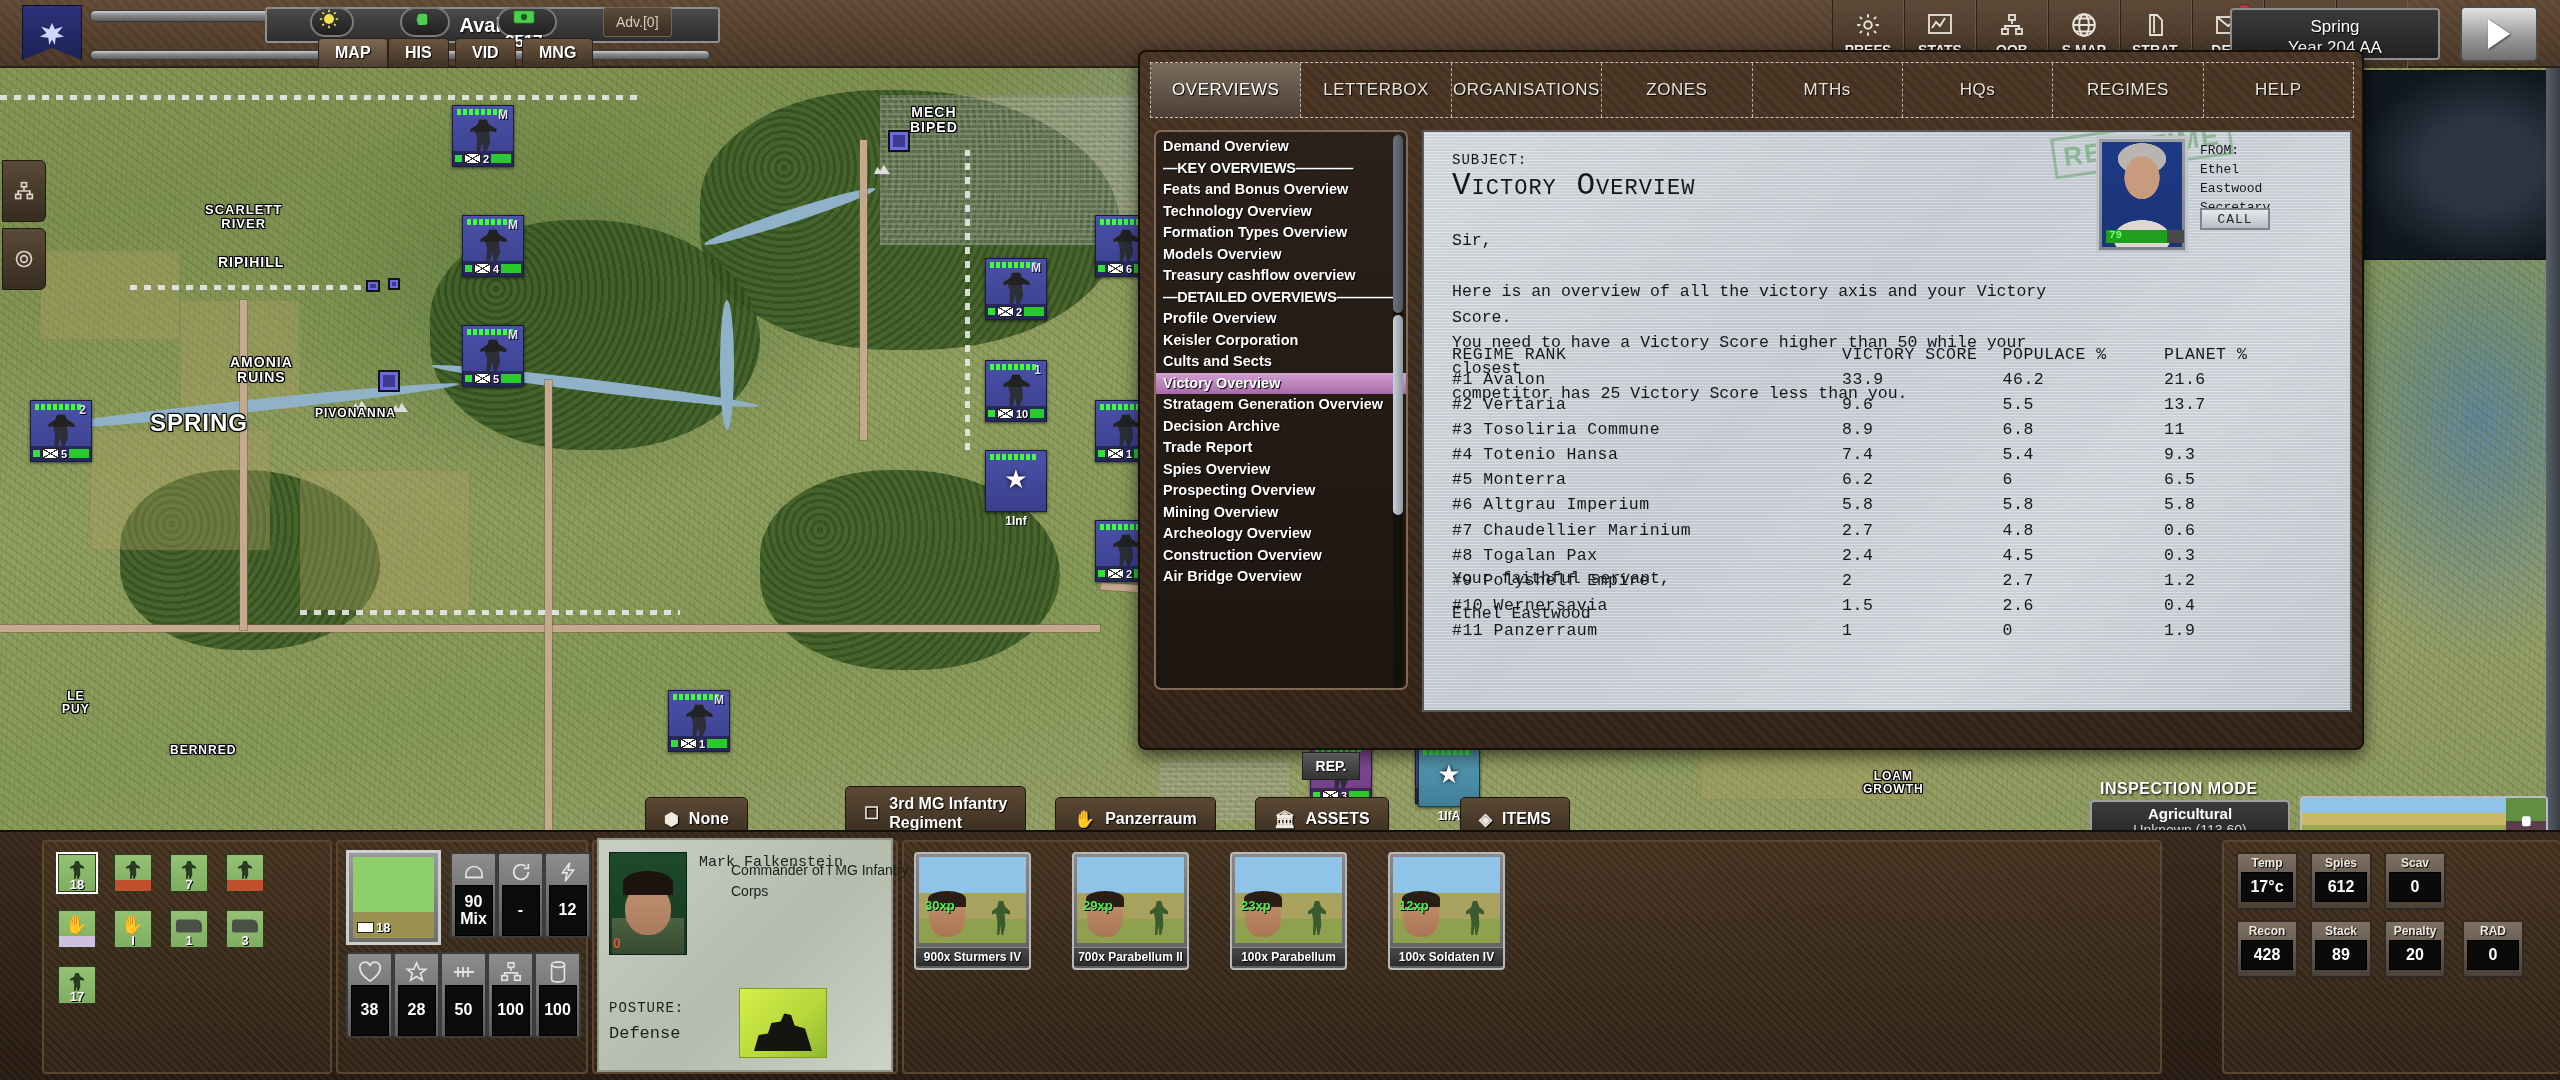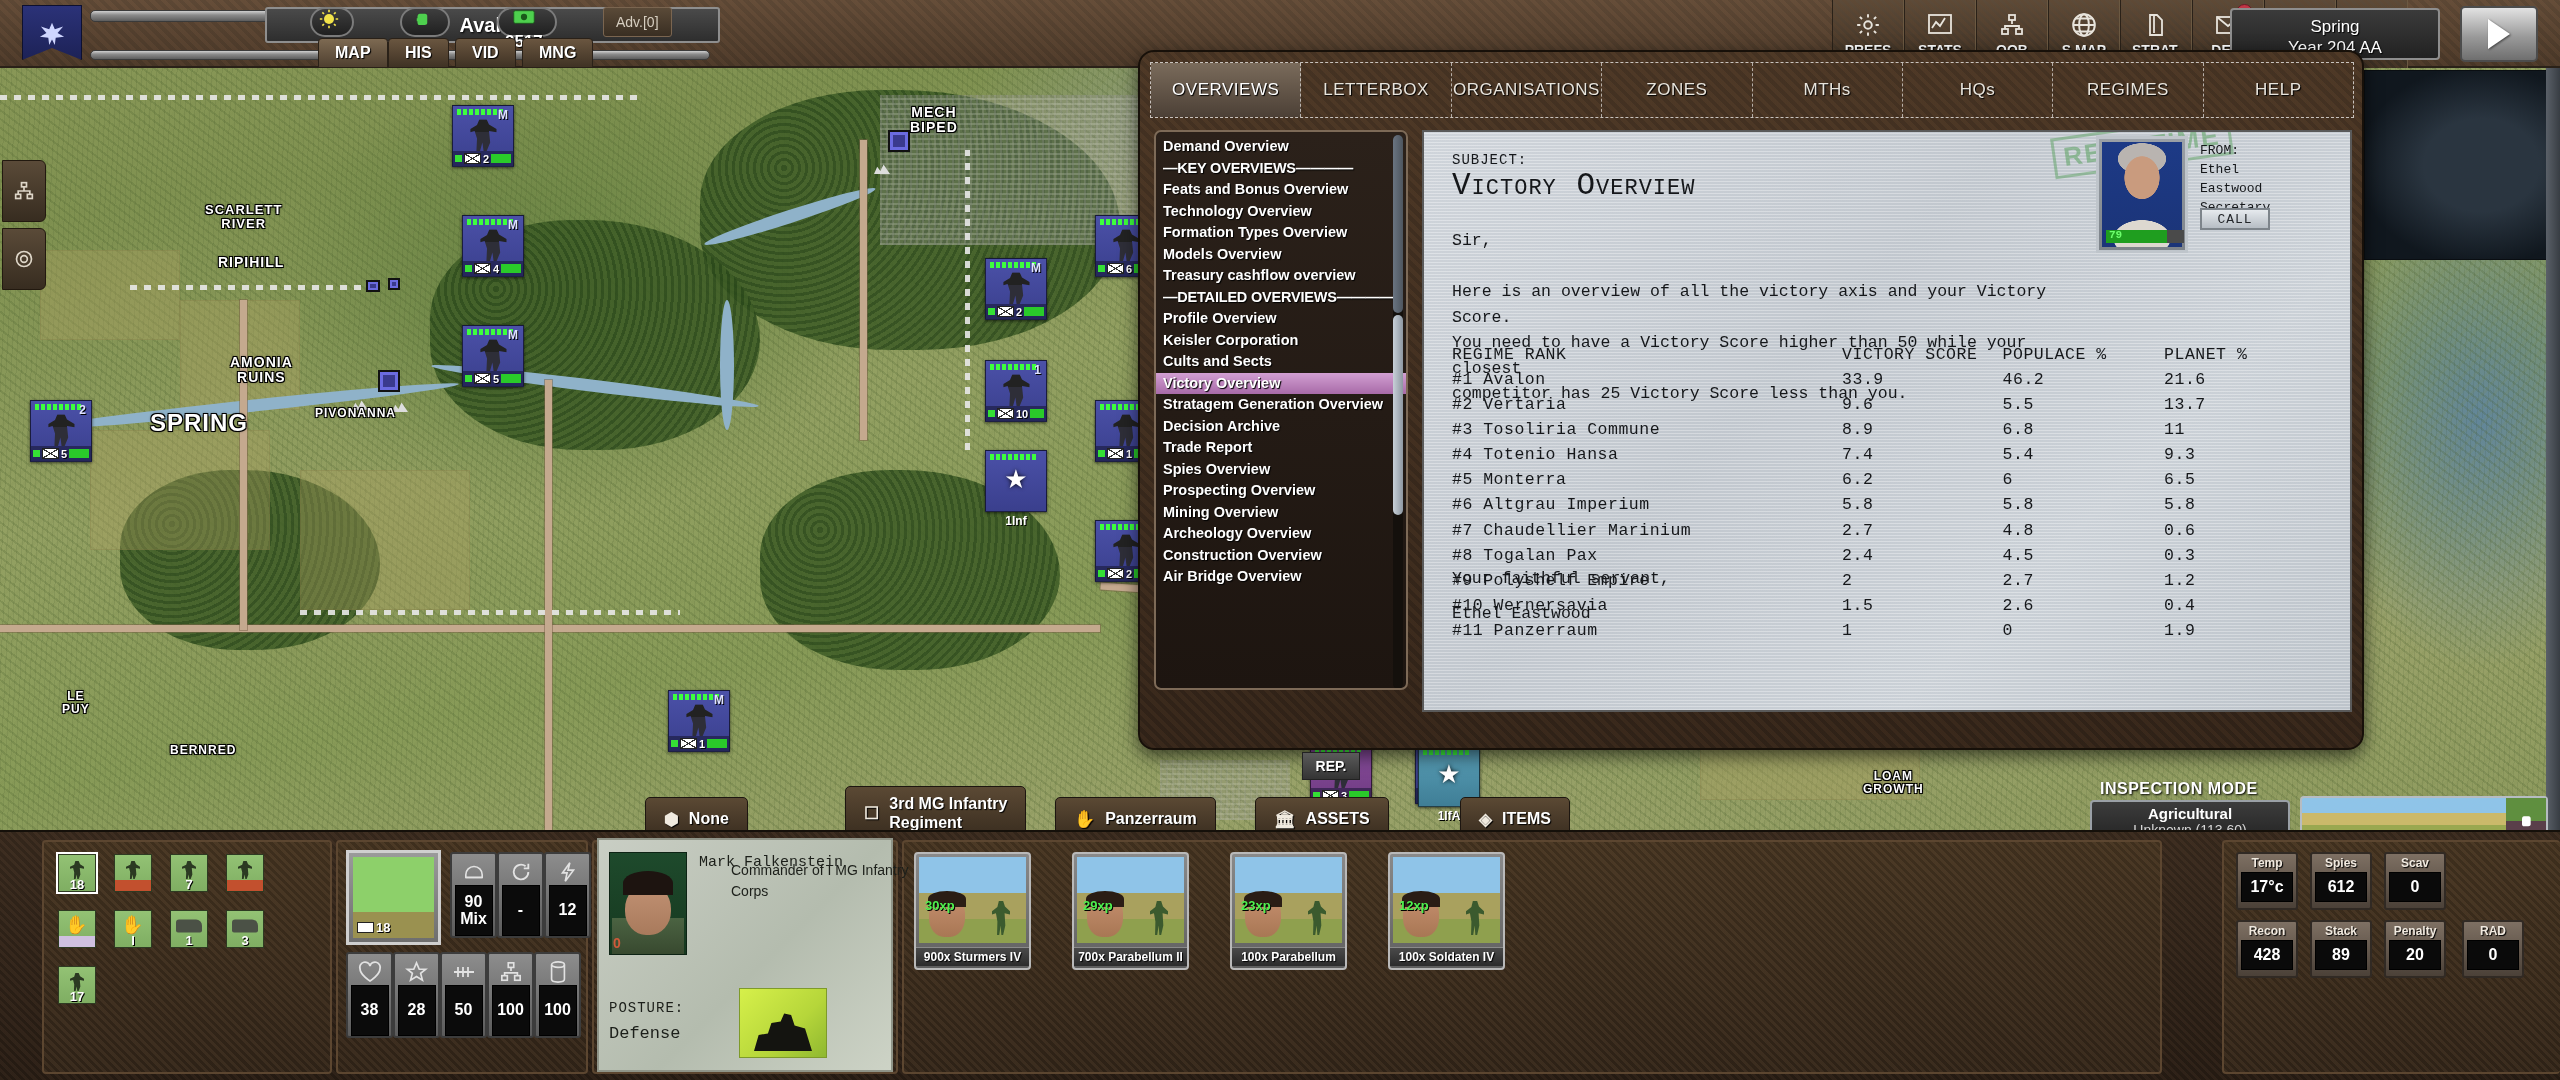--- a/index.html
+++ b/index.html
@@ -215,21 +215,21 @@
     border:1px solid #22190f; border-radius:0 6px 6px 0;
     display:flex;align-items:center;justify-content:center; color:#ded6c8; font-size:19px;
   }
 
   
   .window {
     position:absolute; left:1138px; top:50px; width:1226px; height:700px;
     background:
       repeating-linear-gradient(45deg, rgba(80,55,35,.30) 0 4px, rgba(48,33,22,.30) 4px 8px),
       linear-gradient(180deg,#4e3a28,#2f2218);
-    border:2px solid #171009; border-radius:16px;
+    border:2px solid #171009; border-radius:8px;
     box-shadow:0 6px 18px rgba(0,0,0,.6);
   }
   .tabrow {
     position:absolute; left:10px; top:10px; width:1204px; height:56px;
     border:1px dashed rgba(255,255,255,.7);
     display:flex;
   }
   .wtab {
     flex:1; display:flex;align-items:center;justify-content:center;
     color:#e8e4dc; font-size:17px; letter-spacing:.5px;

